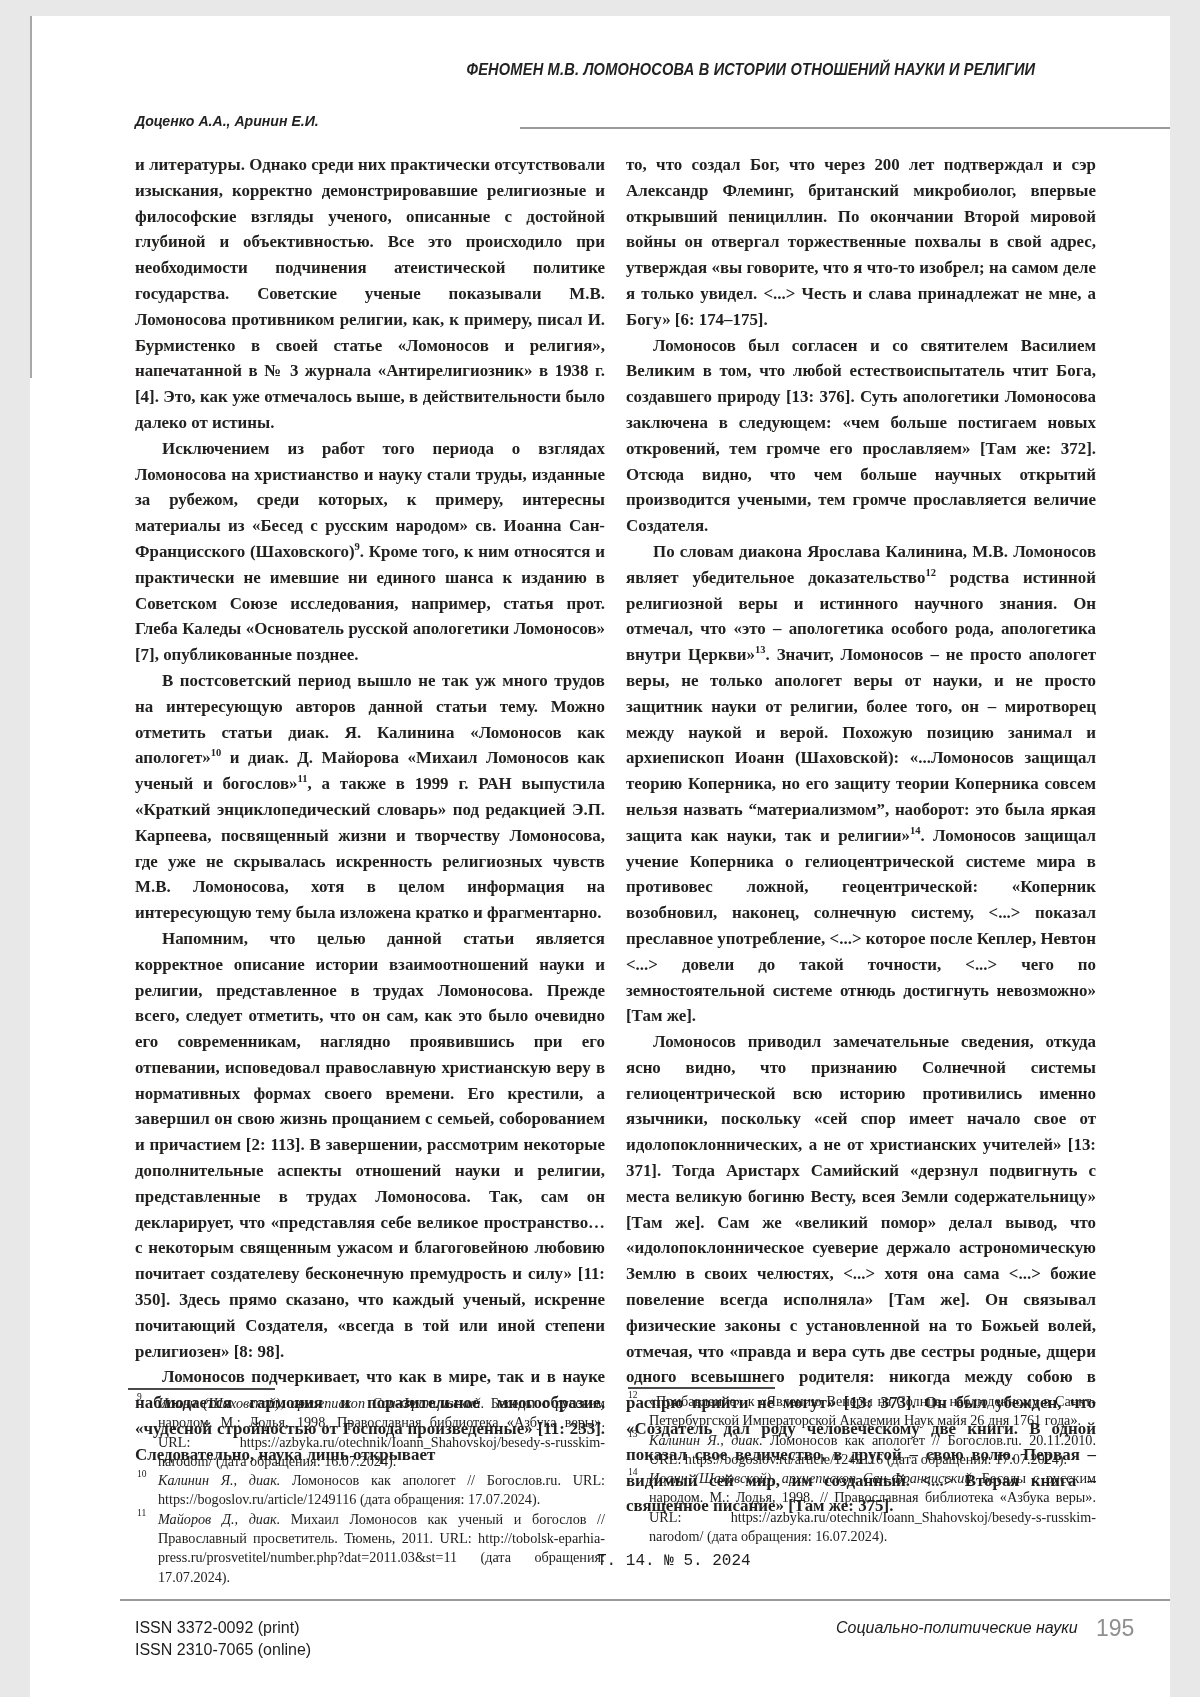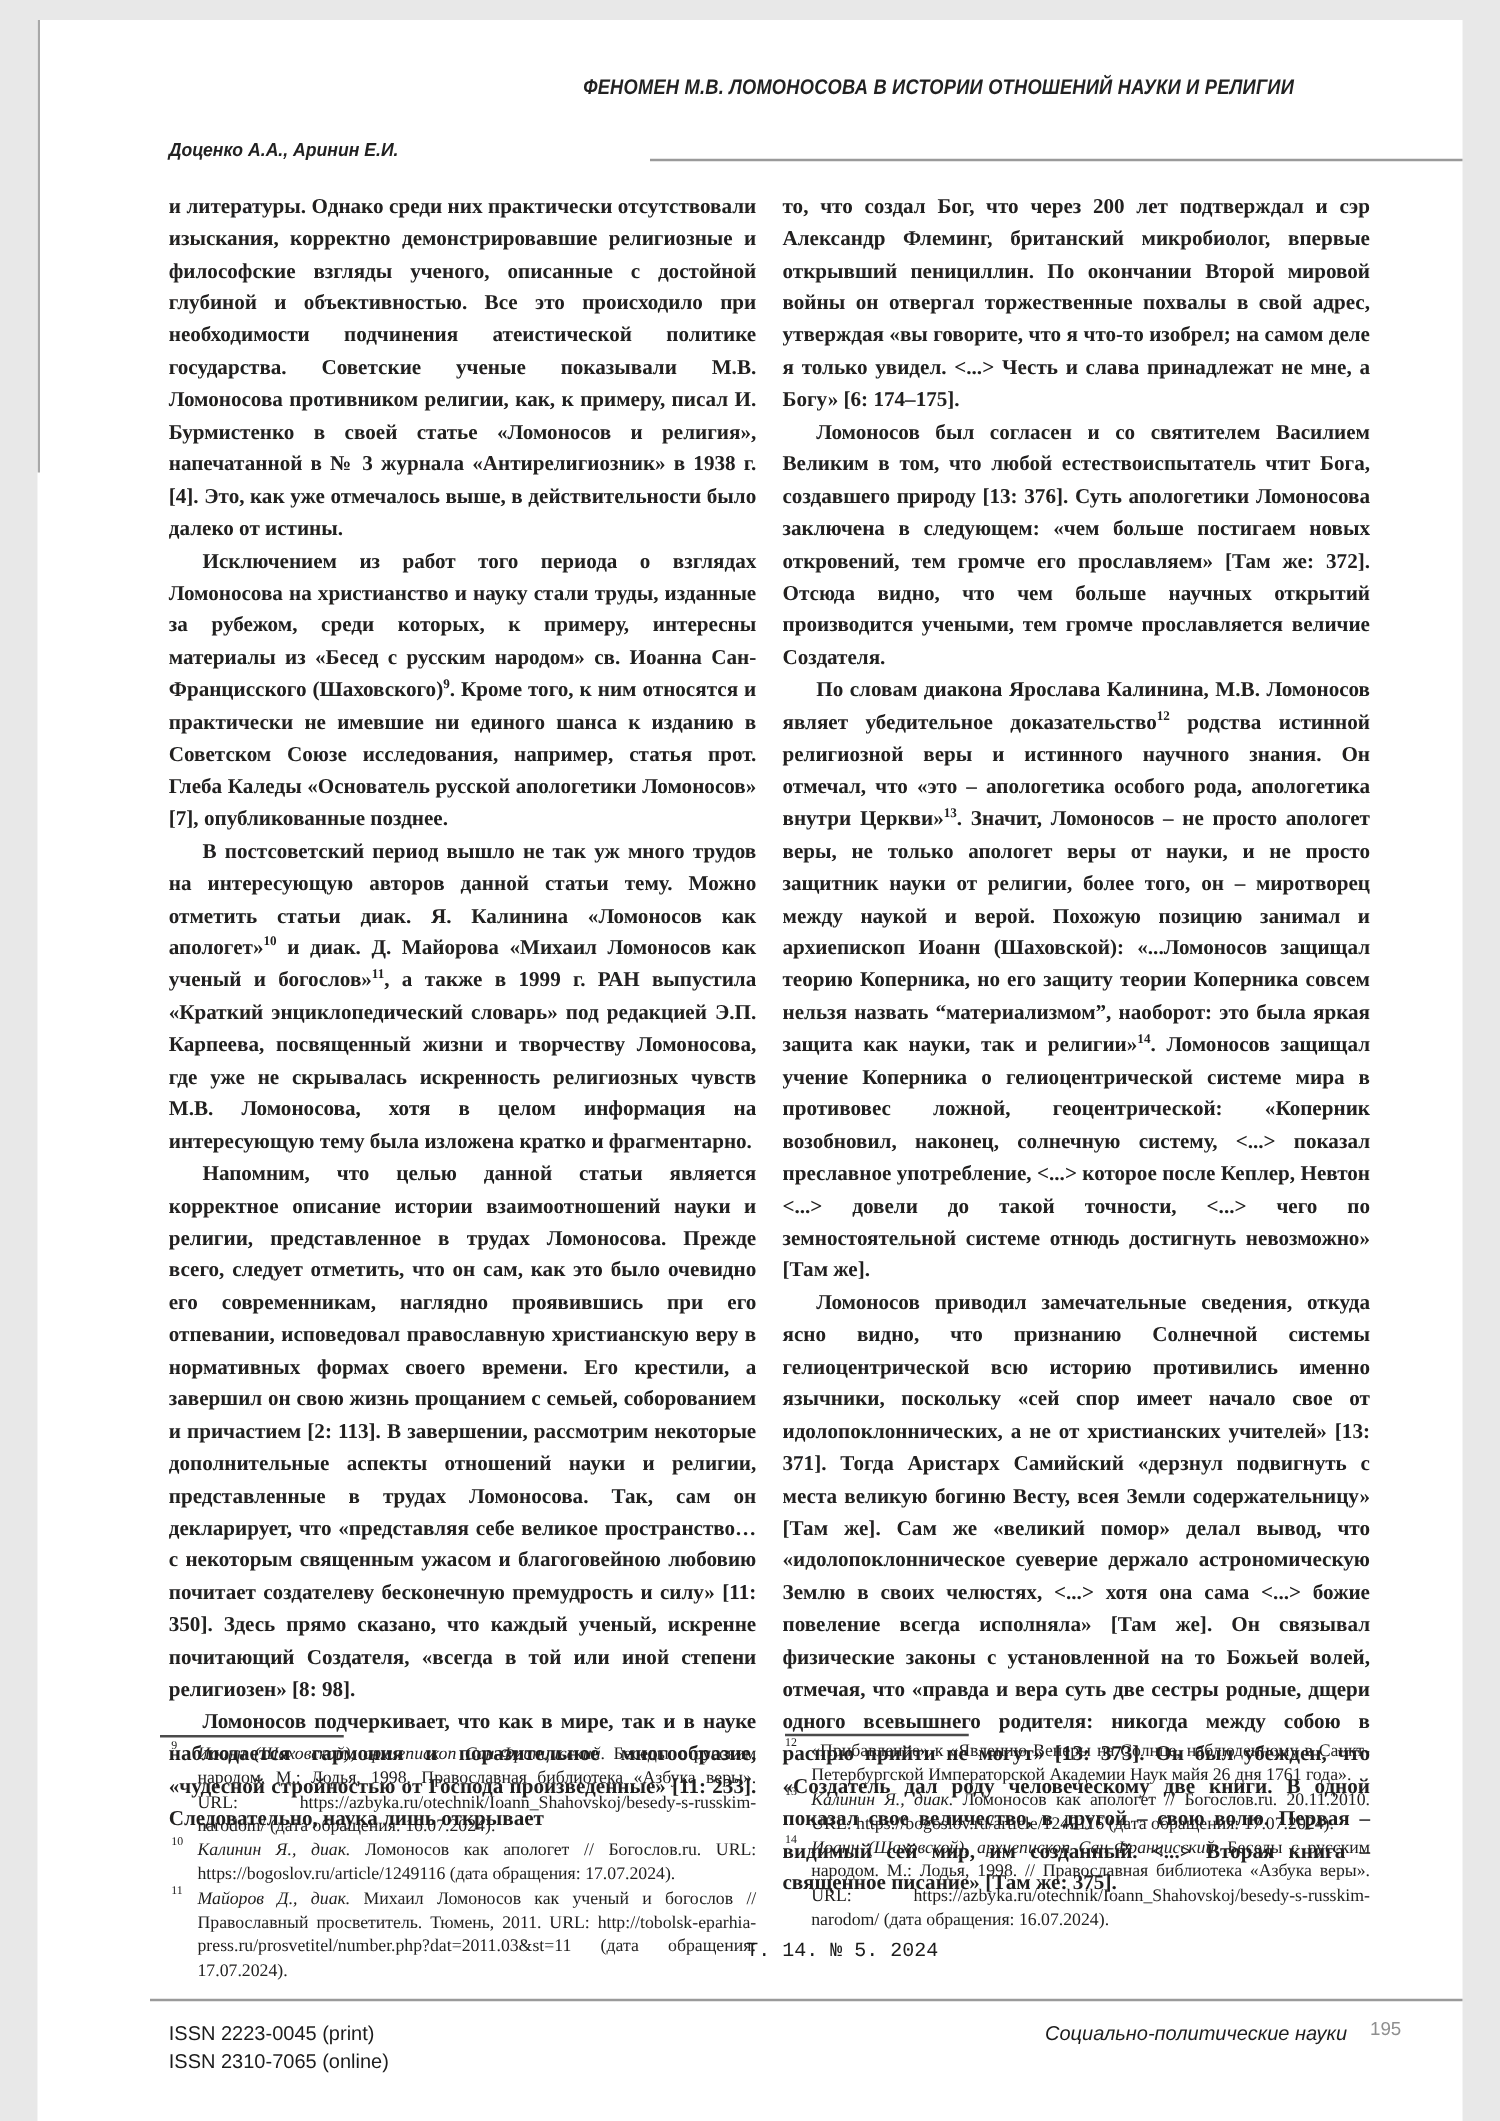--- a/index.html
+++ b/index.html
@@ -69,21 +69,21 @@
   .footer-sans{
     font-family:"Liberation Sans","DejaVu Sans",sans-serif;
     font-size:16px; color:#1c1c1c;
   }
   .issn-block{position:absolute; left:105px; top:1601px; line-height:22px; white-space:nowrap;}
   .volume-issue{position:absolute; left:567px; top:1536px; white-space:nowrap;font-family:Liberation Mono, monospace;}
   .journal-title{position:absolute; left:806px; top:1603px; font-style:italic; white-space:nowrap;}
   .page-number{
     position:absolute; left:1066px; top:1599px;
     font-family:"Liberation Sans","DejaVu Sans",sans-serif;
-    font-size:15px; color:#8f8f8f;
+    font-size:23px; color:#8f8f8f;
   }
 </style>
 </head>
 <body>
 
 <div class="page">
 
   <div class="running-head">ФЕНОМЕН М.В. ЛОМОНОСОВА В ИСТОРИИ ОТНОШЕНИЙ НАУКИ И РЕЛИГИИ</div>
   <div class="authors-line">Доценко А.А., Аринин Е.И.</div>
 
@@ -115,20 +115,20 @@
     </div>
   <div class="fnotes fnotes-right">
       <div class="fn"><span class="fn-num">12</span>«Прибавление» к «Явлению Венеры на Солнце, наблюденному в Санкт-Петербургской Императорской Академии Наук майя 26 дня 1761 года».</div>
       <div class="fn"><span class="fn-num">13</span><i>Калинин Я., диак.</i> Ломоносов как апологет // Богослов.ru. 20.11.2010. URL: https://bogoslov.ru/article/1249116 (дата обращения: 17.07.2024).</div>
       <div class="fn"><span class="fn-num">14</span><i>Иоанн (Шаховской), архиепископ Сан-Францисский</i>. Беседы с русским народом. М.: Лодья, 1998. // Православная библиотека «Азбука веры». URL: https://azbyka.ru/otechnik/Ioann_Shahovskoj/besedy-s-russkim-narodom/ (дата обращения: 16.07.2024).</div>
     </div>
 
   <div class="rule footer-rule"></div>
 
   <div class="issn-block footer-sans">
-    <div>ISSN 2223-0045 (print)</div>
+    <div>ISSN 3372-0092 (print)</div>
     <div>ISSN 2310-7065 (online)</div>
   </div>
   <div class="volume-issue footer-sans">Т. 14. № 5. 2024</div>
   <div class="journal-title footer-sans">Социально-политические науки</div>
   <div class="page-number">195</div>
 
 </div>
 
 </body></html>

